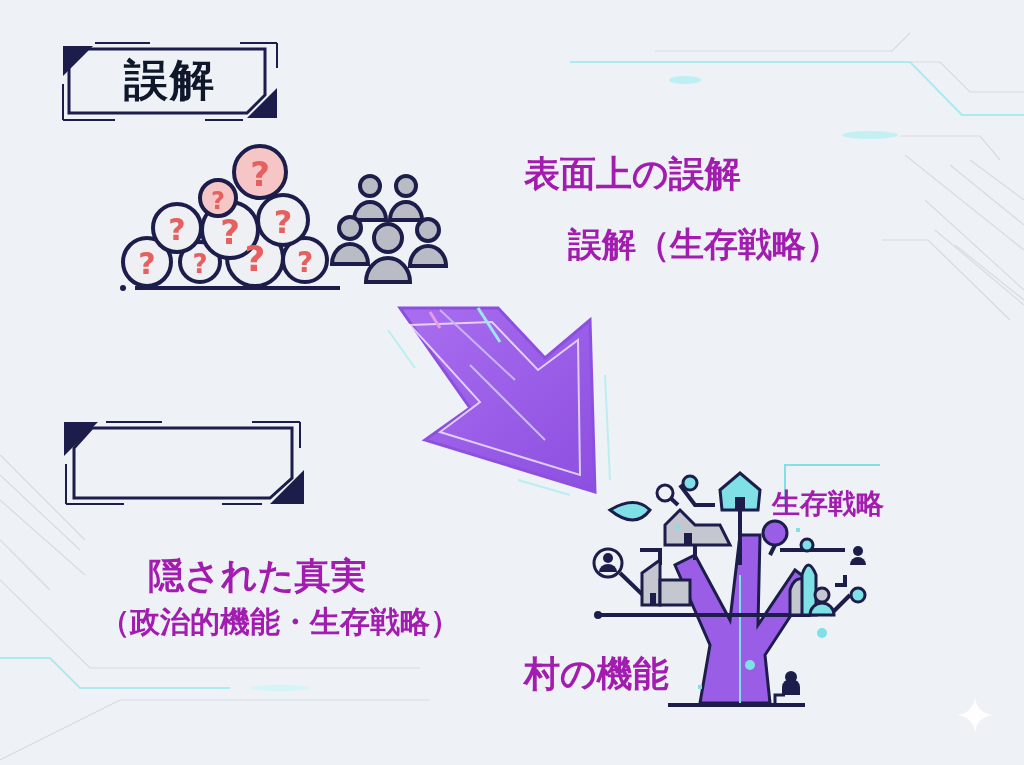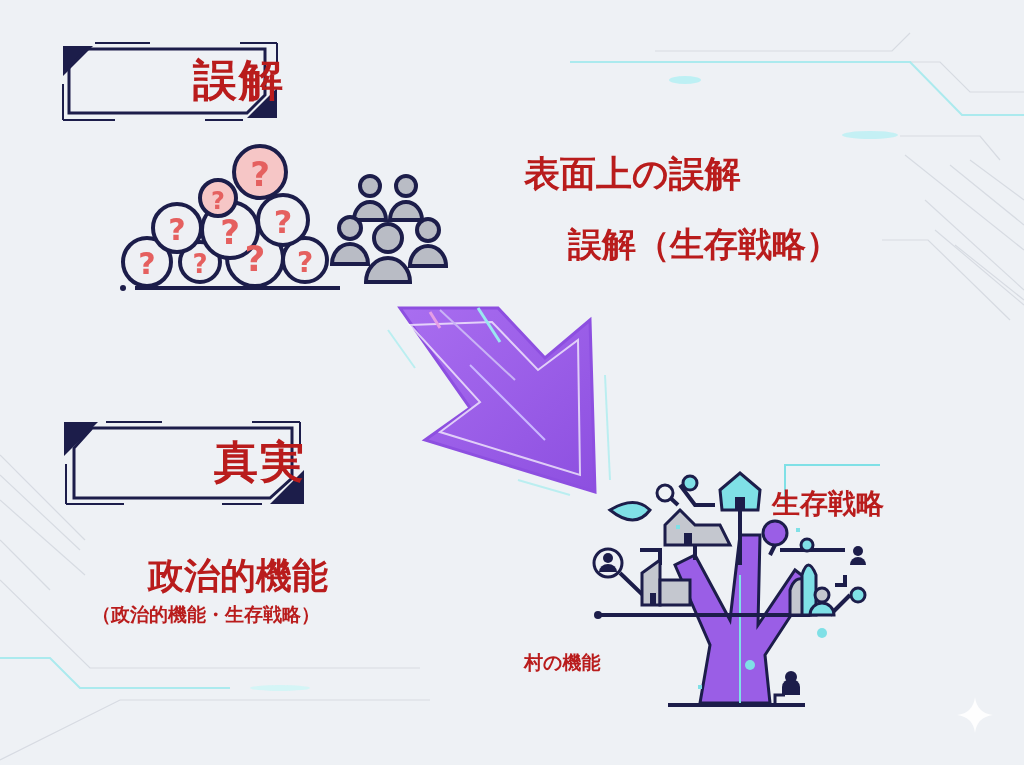--- a/index.html
+++ b/index.html
@@ -1,22 +1,22 @@
 <!DOCTYPE html>
 <html><head>
 <meta charset="utf-8">
 <style>
   html,body{margin:0;padding:0;}
   body{width:1024px;height:765px;overflow:hidden;background:#eef1f5;position:relative;
        font-family:"DejaVu Sans","Liberation Sans",sans-serif;color:#1c1d4a;}
   .abs{position:absolute;}
   svg.bg{position:absolute;left:0;top:0;}
   .label-box{position:absolute;}
-  .label-box .txt{position:absolute;left:0;right:0;text-align:right;font-weight:bold;color:#b91c1c;letter-spacing:2px;}
-  .heading{position:absolute;font-weight:bold;color:#b91c1c;white-space:nowrap;}
+  .label-box .txt{position:absolute;left:0;right:0;text-align:center;font-weight:bold;color:#0f172a;letter-spacing:2px;}
+  .heading{position:absolute;font-weight:bold;color:#a21caf;white-space:nowrap;}
 </style>
 </head>
 <body>
 
 <svg class="bg" width="1024" height="765">
   <g stroke="#d7dbe2" stroke-width="1.2" fill="none">
     <polyline points="655,51 892,51 910,33"></polyline>
     <polyline points="910,62 940,62 970,92 1024,92"></polyline>
     <polyline points="900,136 980,136 1000,160"></polyline>
     <line x1="905" y1="155" x2="1024" y2="250"></line>
@@ -126,25 +126,24 @@
     <polygon points="2,2 36,2 2,36" fill="#1c1d4a"></polygon>
     <polygon points="242,84 208,84 242,50" fill="#1c1d4a"></polygon>
     <polyline points="30,8 230,8 230,58 208,78 12,78 12,28 30,8" fill="none" stroke="#1c1d4a" stroke-width="3"></polyline>
     <line x1="44" y1="2" x2="100" y2="2" stroke="#1c1d4a" stroke-width="2"></line>
     <line x1="190" y1="2" x2="238" y2="2" stroke="#1c1d4a" stroke-width="2"></line>
     <line x1="238" y1="2" x2="238" y2="28" stroke="#1c1d4a" stroke-width="2"></line>
     <line x1="4" y1="44" x2="4" y2="84" stroke="#1c1d4a" stroke-width="2"></line>
     <line x1="4" y1="84" x2="62" y2="84" stroke="#1c1d4a" stroke-width="2"></line>
     <line x1="160" y1="84" x2="200" y2="84" stroke="#1c1d4a" stroke-width="2"></line>
   </svg>
-  <div class="txt" style="top:14px;font-size:44px;line-height:56px;">真実</div>
 </div>
 
-<div class="heading" style="left:148px;top:552px;font-size:36px;">政治的機能</div>
-<div class="heading" style="left:92px;top:602px;font-size:19px;font-family:Liberation Serif, serif;">（政治的機能・生存戦略）</div>
+<div class="heading" style="left:148px;top:552px;font-size:36px;">隠された真実</div>
+<div class="heading" style="left:100px;top:602px;font-size:30px;font-family:Liberation Serif, serif;">（政治的機能・生存戦略）</div>
 
 <svg class="abs" style="left:580px;top:455px;" width="320" height="260">
 
   <path d="M120,248 L130,190 L95,110 L115,100 L150,165 L160,80 L180,80 L178,170 L215,115 L232,128 L185,200 L190,248 Z" fill="#9a5ee6" stroke="#1c1d4a" stroke-width="3"></path>
   <line x1="160" y1="120" x2="160" y2="248" stroke="#7fe0e6" stroke-width="2"></line>
   <circle cx="170" cy="210" r="5" fill="#7fe0e6"></circle>
   <line x1="88" y1="250" x2="225" y2="250" stroke="#1c1d4a" stroke-width="4"></line>
 
   <g stroke="#1c1d4a" stroke-width="4" fill="none">
     <polyline points="40,118 65,142 65,150"></polyline>
@@ -194,17 +193,17 @@
   <path d="M202,240 L202,232 a9,8 0 0 1 18,0 L220,240 Z" fill="#1c1d4a"></path>
   <polyline points="195,250 195,240 205,240" stroke="#1c1d4a" stroke-width="3" fill="none"></polyline>
 
   <polyline points="205,50 205,10 300,10" stroke="#7fe0e6" stroke-width="2" fill="none"></polyline>
   <rect x="216" y="73" width="4" height="4" fill="#7fe0e6"></rect>
   <rect x="96" y="70" width="4" height="4" fill="#7fe0e6"></rect>
   <rect x="118" y="230" width="4" height="4" fill="#7fe0e6"></rect>
 </svg>
 
 <div class="heading" style="left:772px;top:485px;font-size:28px;">生存戦略</div>
-<div class="heading" style="left:524px;top:650px;font-size:19px;font-family:Liberation Mono, monospace;">村の機能</div>
+<div class="heading" style="left:524px;top:650px;font-size:36px;font-family:Liberation Mono, monospace;">村の機能</div>
 
 <svg class="abs" style="left:955px;top:695px;" width="40" height="40">
   <path d="M20,2 Q22,18 38,20 Q22,22 20,38 Q18,22 2,20 Q18,18 20,2 Z" fill="#ffffff" opacity="0.9"></path>
 </svg>
 
 </body></html>

